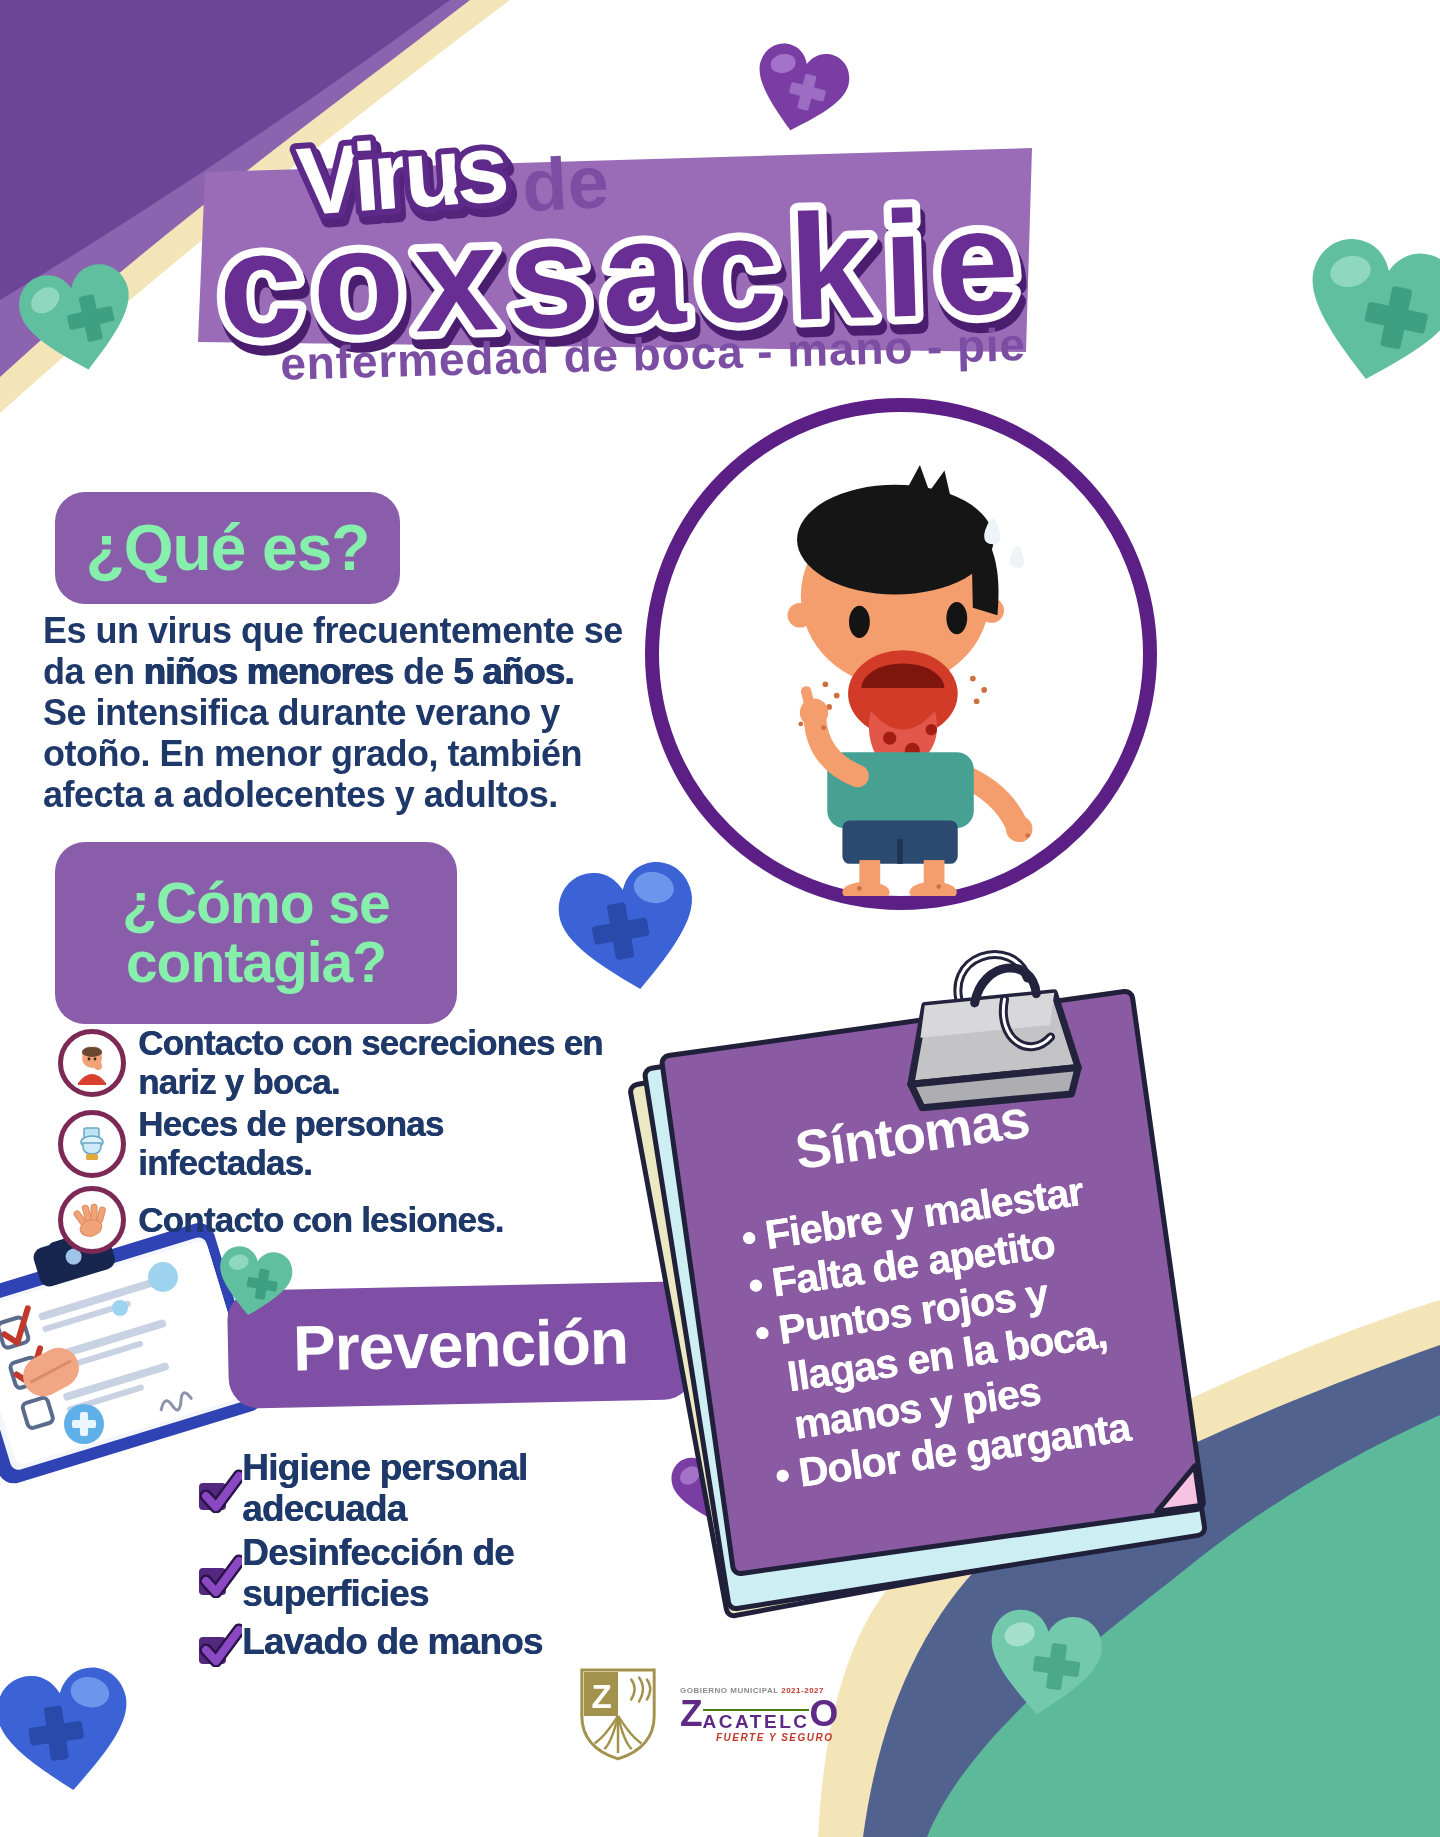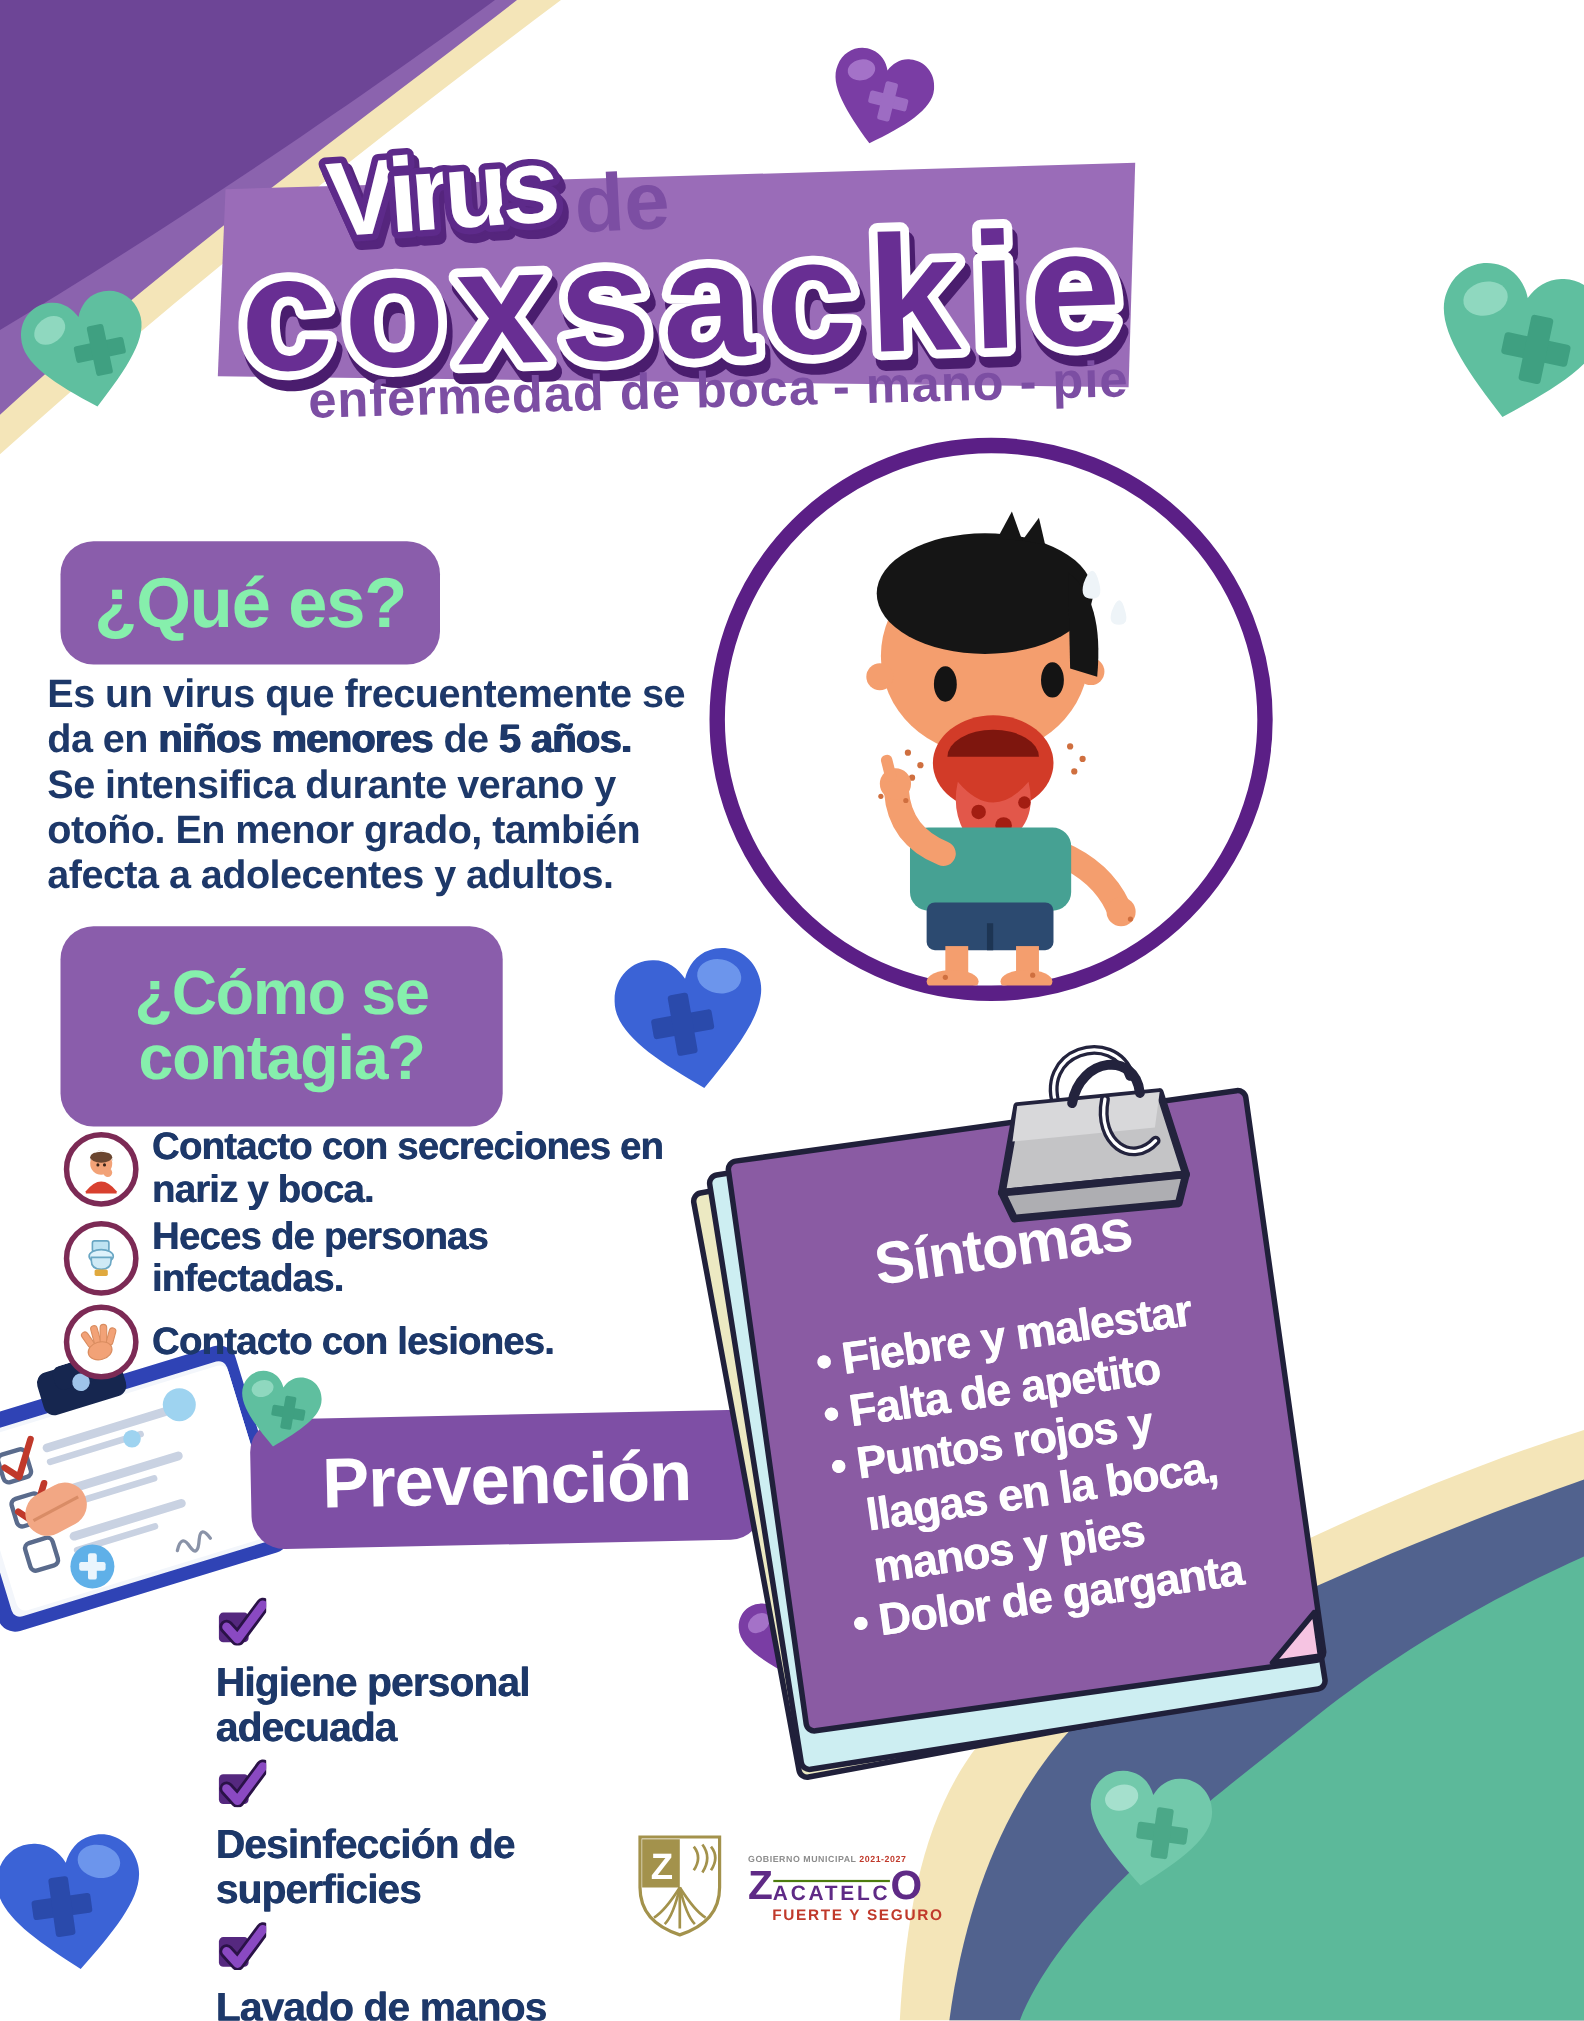--- a/index.html
+++ b/index.html
@@ -30,21 +30,21 @@
   .clist{left:58px;top:1024px;width:552px;z-index:2;}
   .clist-row{display:flex;align-items:center;gap:12px;margin-bottom:4px;}
   .cicon{
     width:58px;height:58px;border-radius:50%;border:5px solid #7c2a55;background:#fff;
     display:flex;align-items:center;justify-content:center;flex:0 0 auto;overflow:hidden;
   }
   .ctext{color:#1d3869;font-size:35px;line-height:1.1;font-weight:900;letter-spacing:-0.8px;
     text-shadow:0.5px 0 0 currentColor;}
   
   .plist{left:196px;top:1448px;width:400px;z-index:2;}
-  .plist-row{display:flex;align-items:flex-start;gap:14px;margin-bottom:4px;flex-direction:column;}
+  .plist-row{display:flex;align-items:center;margin-bottom:4px;}
   .plist-row svg{flex:0 0 auto;margin-top:2px;}
   .ptext{color:#1d3869;font-size:37px;line-height:1.1;font-weight:900;letter-spacing:-0.8px;
     text-shadow:0.5px 0 0 currentColor;}
   
   .kid-circle{
     left:645px;top:398px;width:512px;height:512px;border-radius:50%;
     border:14px solid #5b1f86;background:#ffffff;z-index:1;box-sizing:border-box;
   }
   
   .note-wrap{left:688px;top:1018px;width:500px;height:575px;transform:rotate(-8deg);z-index:3;}
@@ -58,21 +58,21 @@
   .note-line.cont{margin-left:26px;}
   .clip{left:878px;top:942px;width:228px;height:172px;transform:rotate(-3deg);z-index:4;}
   
   .footer{left:574px;top:1665px;display:flex;align-items:flex-start;gap:18px;z-index:2;}
   .wordmark{margin-top:22px;line-height:1;}
   .wm-top{font-size:8px;font-weight:700;color:#8c8c8c;letter-spacing:0.5px;}
   .wm-top .yrs{color:#c0392b;}
   .wm-main{color:#5f2a86;display:flex;align-items:flex-end;line-height:0.9;margin-top:2px;}
   .wm-z,.wm-o{font-size:37px;font-weight:700;}
   .wm-mid{font-size:19px;font-weight:700;letter-spacing:2.5px;border-top:2px solid #4d7c0f;padding-top:2px;}
-  .wm-bottom{font-size:14px;font-weight:900;color:#c0392b;letter-spacing:1.5px;margin-top:3px;margin-left:22px;}
+  .wm-bottom{font-size:10px;font-weight:900;color:#c0392b;letter-spacing:1.5px;margin-top:3px;margin-left:36px;font-style:italic;}
   svg text{font-family:"Liberation Sans",sans-serif;}
 </style>
 </head>
 <body>
 
 <div class="poster">
 
   <svg class="abs" style="left:0;top:0;z-index:0;" width="620" height="600" viewBox="0 0 620 600">
     <path d="M0,0 H510 C350,120 170,260 0,413 Z" fill="#f4e5b8"></path>
     <path d="M0,0 H470 C335,105 160,230 0,377 Z" fill="#8b63ae"></path>

